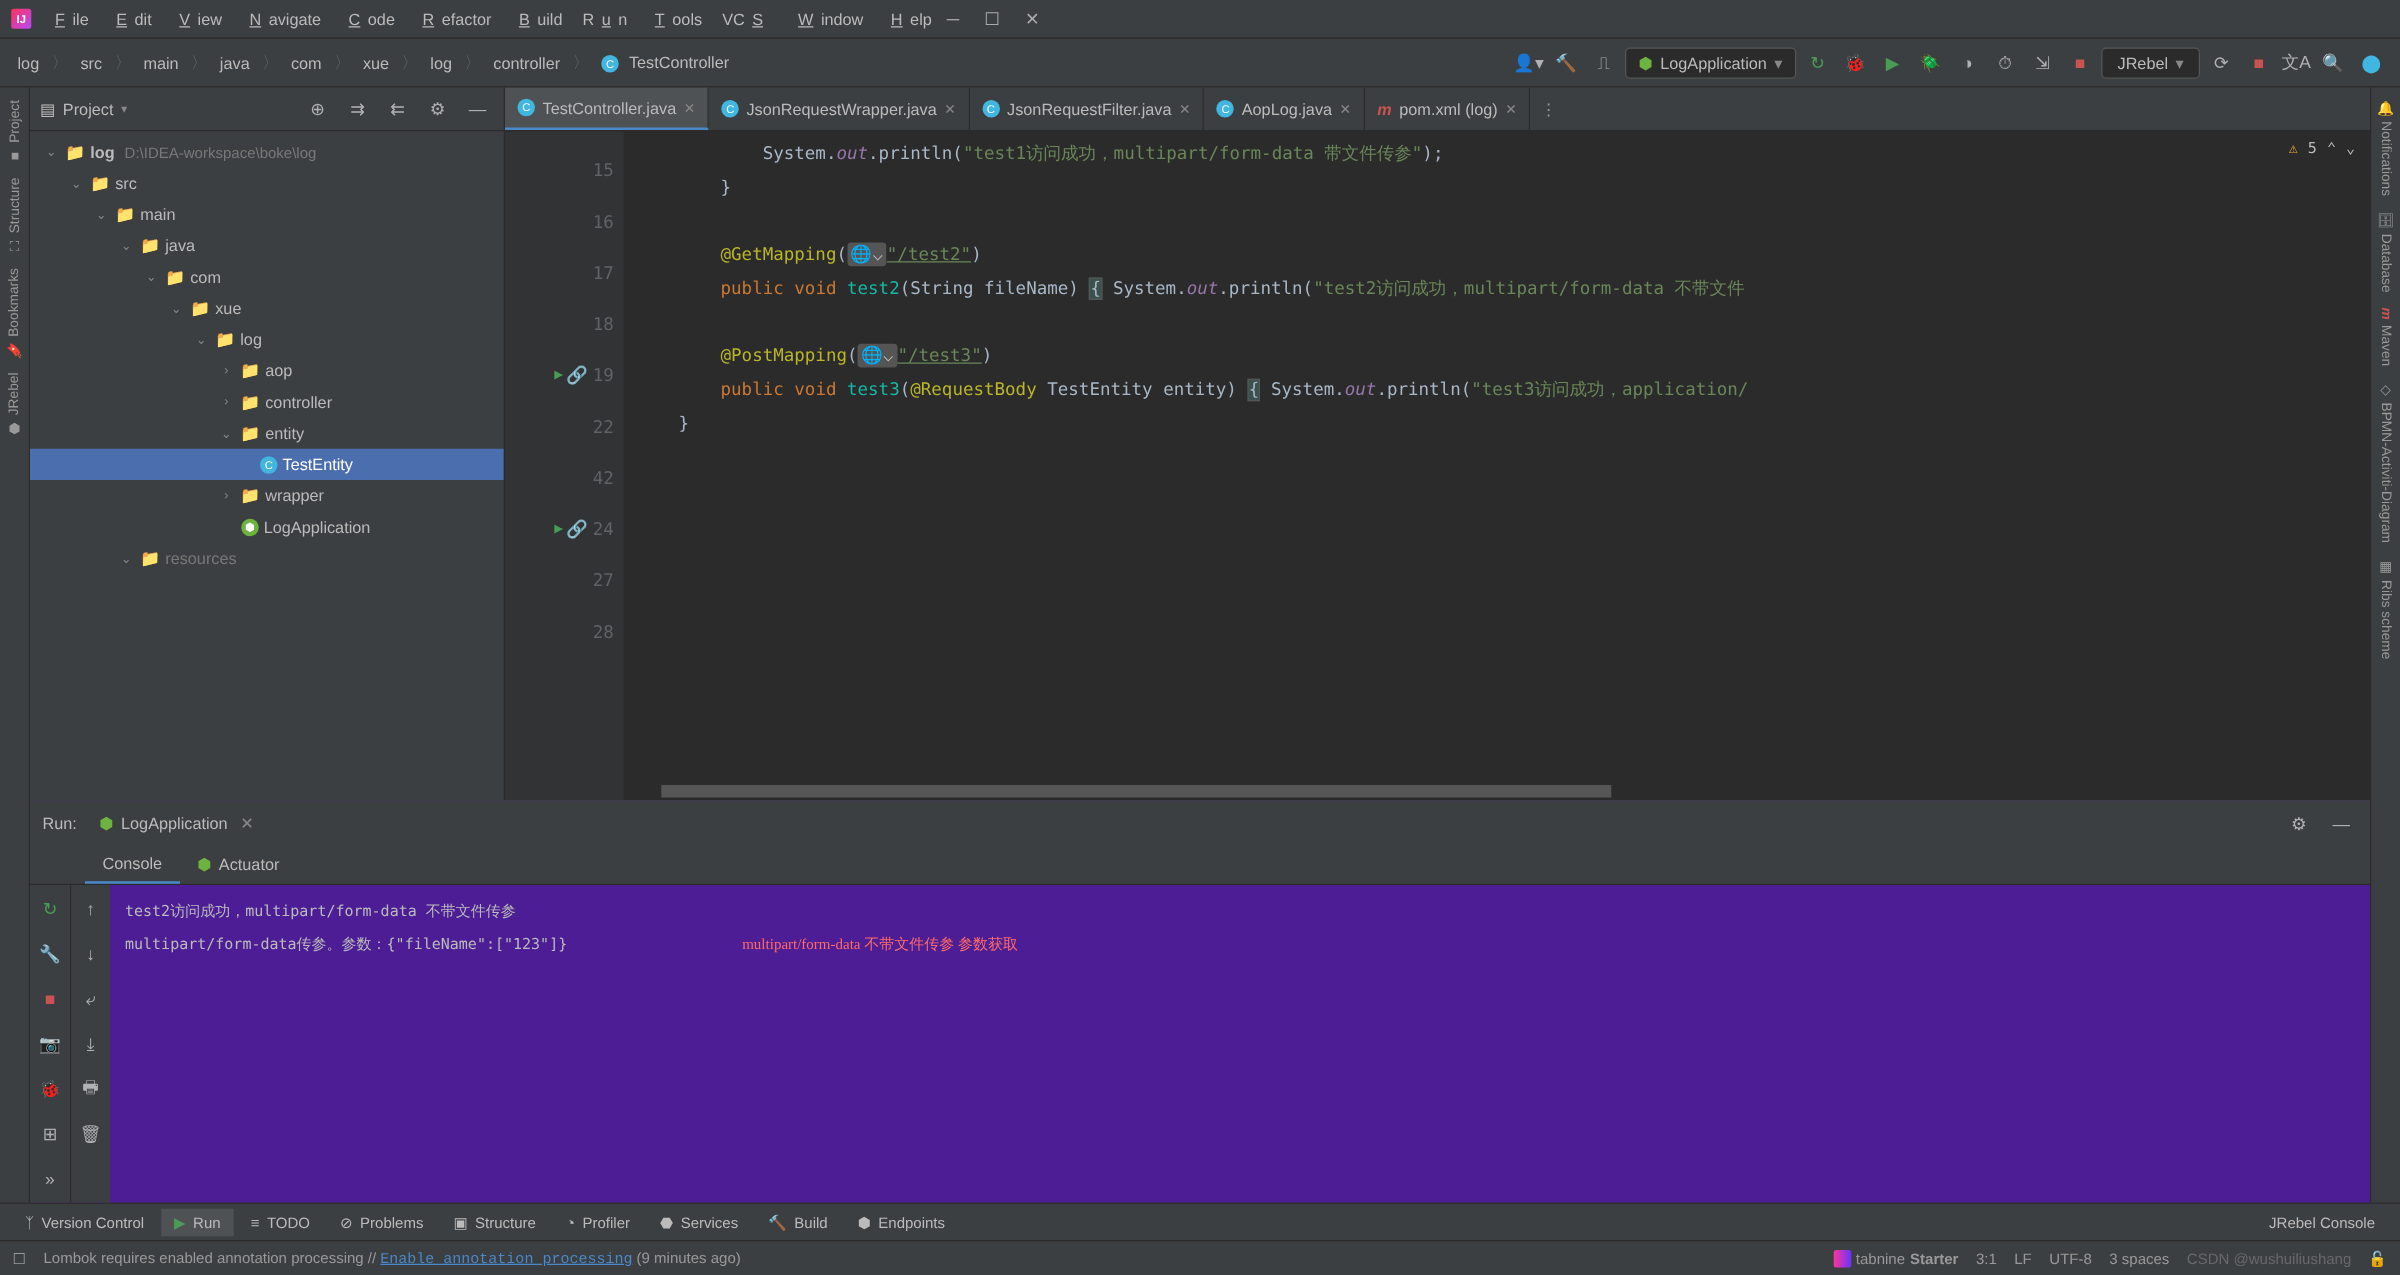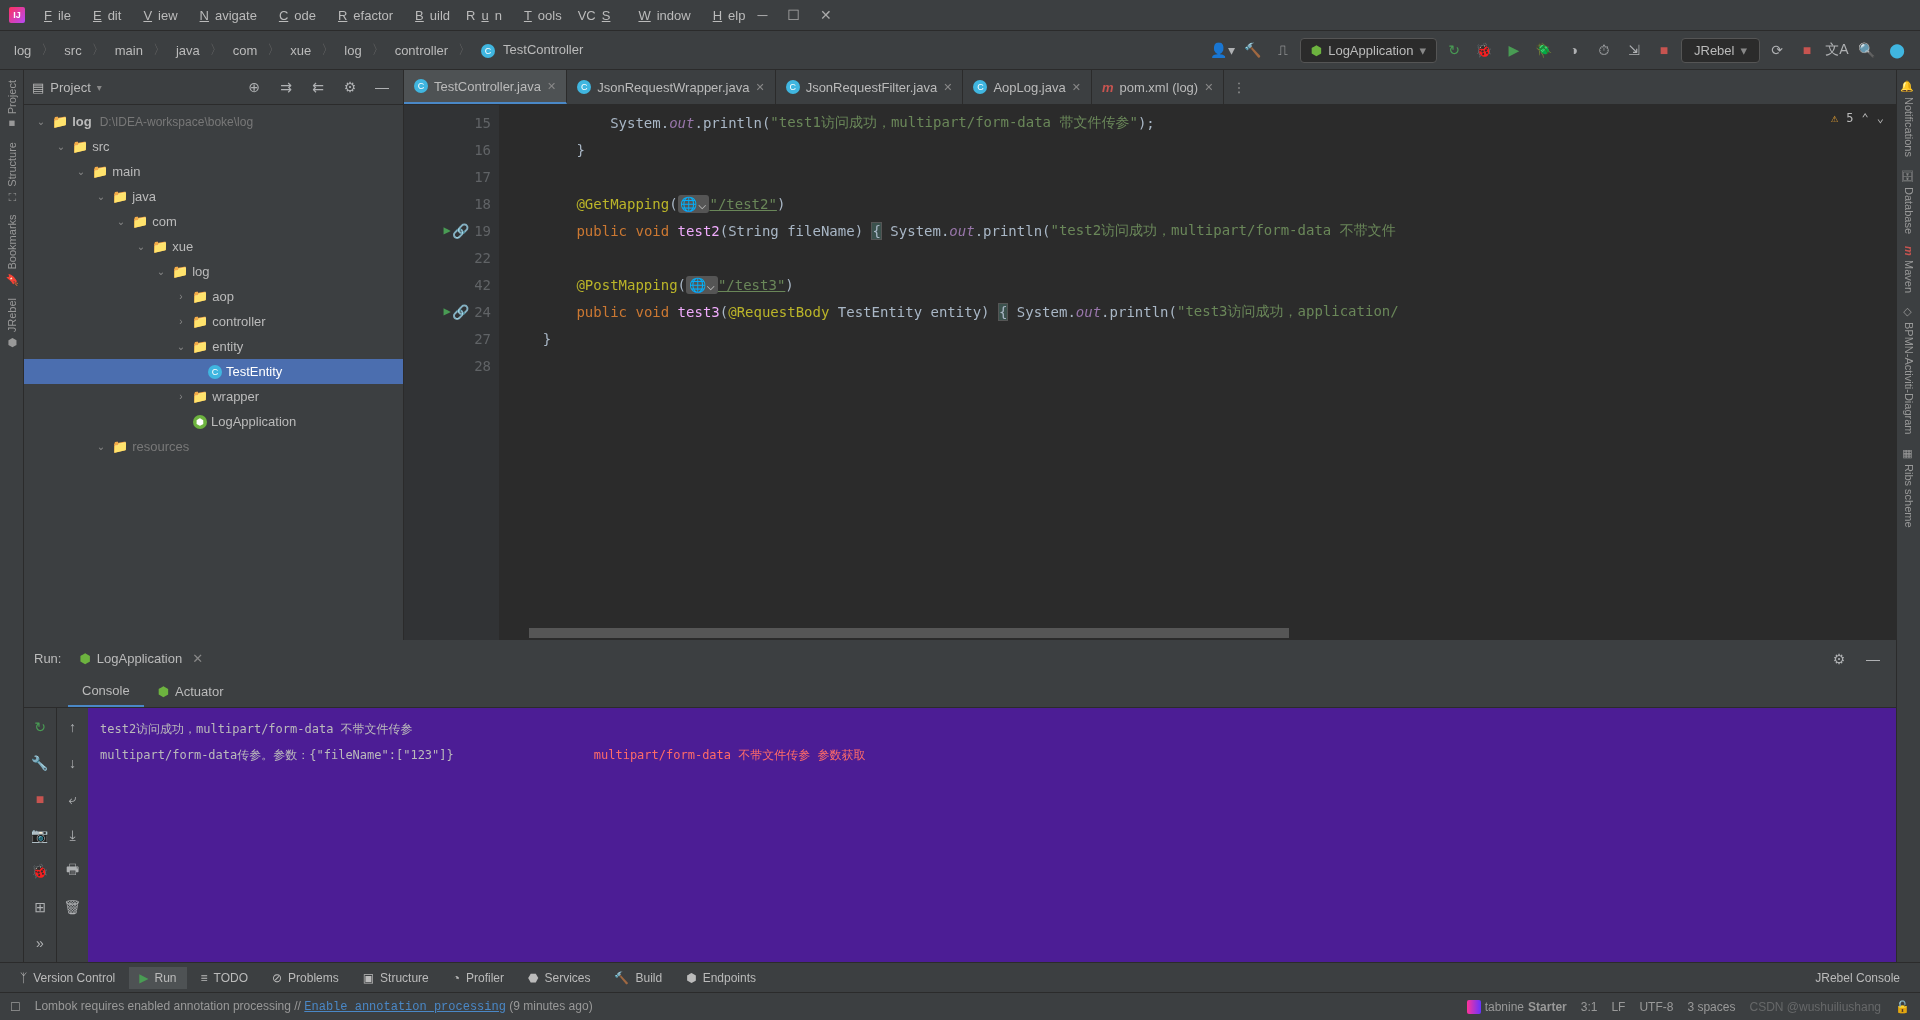--- a/index.html
+++ b/index.html
@@ -50,30 +50,30 @@
 .tabs { height:35px; background:#3C3F41; display:flex; align-items:stretch; border-bottom:1px solid #2B2B2B; overflow:hidden; }
 .tab { display:flex; align-items:center; padding:0 10px; gap:6px; cursor:pointer; border-right:1px solid #2B2B2B; color:#BBBBBB; }
 .tab.active { background:#4E5254; border-bottom:2px solid #4A88C7; }
 .tab .cls-i { width:14px; height:14px; background:#40B6E0; border-radius:50%; display:inline-flex; align-items:center; justify-content:center; font-size:9px; color:#fff; }
 .tab .mvn-i { color:#C75450; font-weight:bold; font-style:italic; font-size:13px; }
 .tab .close { color:#888; font-size:11px; }
 .tabs .more { padding:0 8px; color:#999; display:flex; align-items:center; }
 
 .editor { flex:1; display:flex; background:#2B2B2B; font-family:'Consolas','Monaco',monospace; font-size:14px; overflow:hidden; position:relative; min-height:0; }
 .gutter { width:95px; background:#313335; color:#606366; text-align:right; padding:4px 8px 4px 4px; display:flex; flex-direction:column; }
-.gutter-line { height:27px; display:flex; align-items:center; justify-content:flex-end; gap:4px; }
+.gutter-line { height:27px; display:flex; align-items:center; justify-content:flex-end; gap:4px;margin-top:14px; }
 .gutter-icons { display:flex; gap:2px; }
 .run-gut { color:#499C54; font-size:12px; }
 .code { flex:1; padding:4px 0; overflow:auto; position:relative; }
 .code-line { height:27px; display:flex; align-items:center; white-space:pre; padding-left:10px; }
 .kw { color:#CC7832; }
 .str { color:#6A8759; }
 .fld { color:#9876AA; font-style:italic; }
 .ann { color:#BBB529; }
-.ident { color:#f0abfc; }
+.ident { color:#14b8a6; }
 .param { color:#A9B7C6; }
 .punc { color:#A9B7C6; }
 .brace-hl { background:#3B514D; border:1px solid #555; }
 .inspection { position:absolute; top:6px; right:12px; display:flex; align-items:center; gap:8px; color:#BBB; font-size:12px; }
 .warn-ico { color:#F0A732; }
 .link { text-decoration:underline; color:#6A8759; }
 
 .run-panel { background:#4c1d95; border-top:1px solid #3C3F41; display:flex; flex-direction:column; }
 .run-header { height:35px; background:#3C3F41; display:flex; align-items:center; padding:0 10px; gap:8px; }
 .run-header .lbl { color:#BBBBBB; }
@@ -82,21 +82,21 @@
 .run-header .fill { flex:1; }
 .run-tabs { height:32px; background:#3C3F41; display:flex; align-items:stretch; padding-left:44px; border-bottom:1px solid #2B2B2B; }
 .run-tab { padding:6px 14px; cursor:pointer; display:flex; align-items:center; gap:6px; }
 .run-tab.active { border-bottom:2px solid #4A88C7; }
 .actu-ico { color:#6DB33F; }
 .run-body { display:flex; flex:1; min-height:250px; }
 .run-toolbar { width:32px; background:#3C3F41; display:flex; flex-direction:column; align-items:center; padding:6px 0; gap:10px; }
 .run-toolbar2 { width:32px; background:#3C3F41; display:flex; flex-direction:column; align-items:center; padding:6px 0; gap:10px; border-left:1px solid #2B2B2B; }
 .console { flex:1; padding:8px 12px; font-family:'Consolas',monospace; font-size:12px; color:#BBBBBB; }
 .console-line { line-height:26px; white-space:pre; }
-.red-text { color:#FF6B68; }
+.red-text { color:#FF6B68;font-family:Liberation Serif, serif; }
 
 .bottom-bar { height:30px; background:#3C3F41; border-top:1px solid #2B2B2B; display:flex; align-items:center; padding:0 10px; gap:4px; }
 .bb-item { display:flex; align-items:center; gap:6px; padding:4px 10px; cursor:pointer; color:#BBBBBB; font-size:12px; }
 .bb-item.active { background:#4E5254; }
 .bb-item .run-i { color:#499C54; }
 .bb-fill { flex:1; }
 
 .status-bar { height:28px; background:#3C3F41; border-top:1px solid #2B2B2B; display:flex; align-items:center; padding:0 10px; gap:14px; color:#999; font-size:12px; }
 .status-bar .fill { flex:1; }
 .status-bar .link { color:#4A88C7; cursor:pointer;font-family:Liberation Mono, monospace; }

